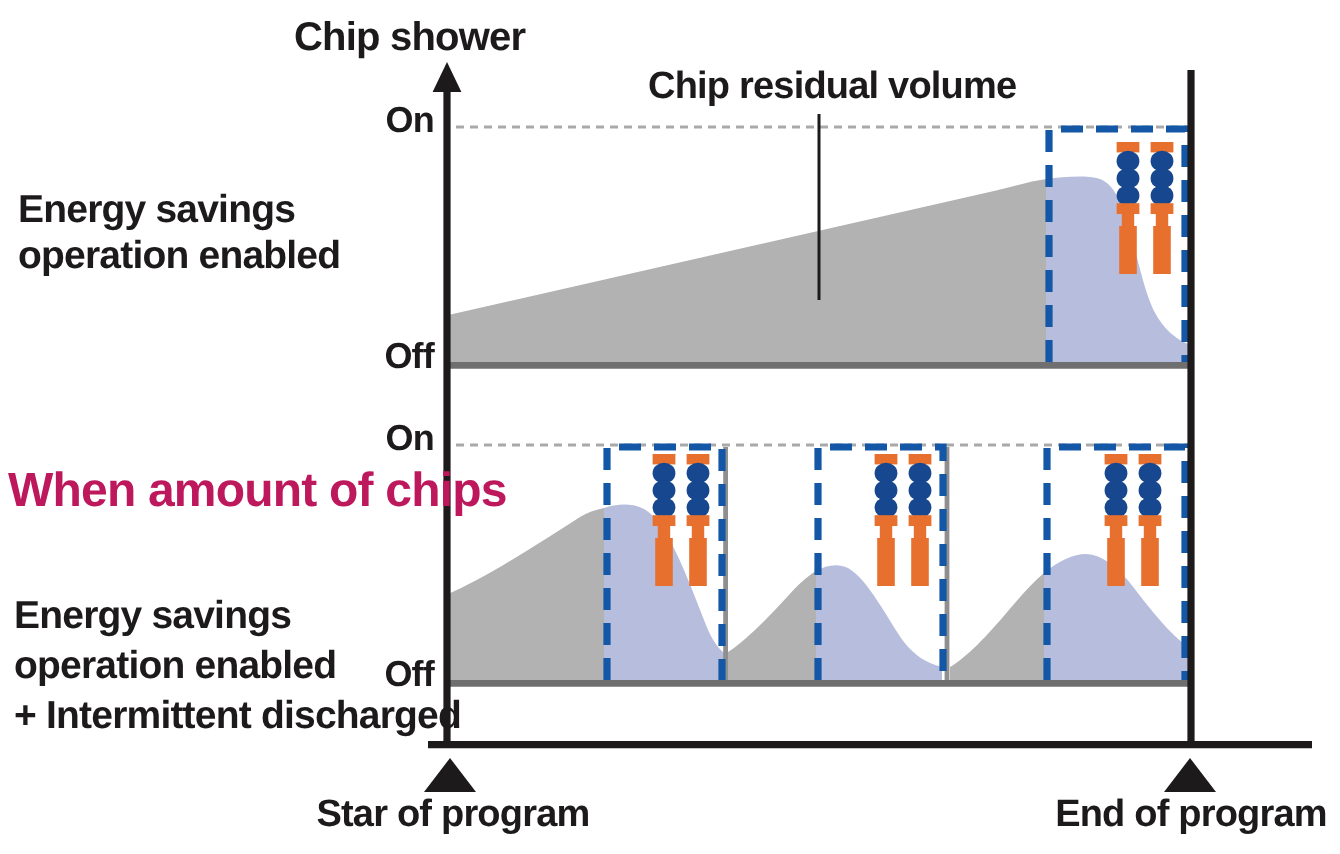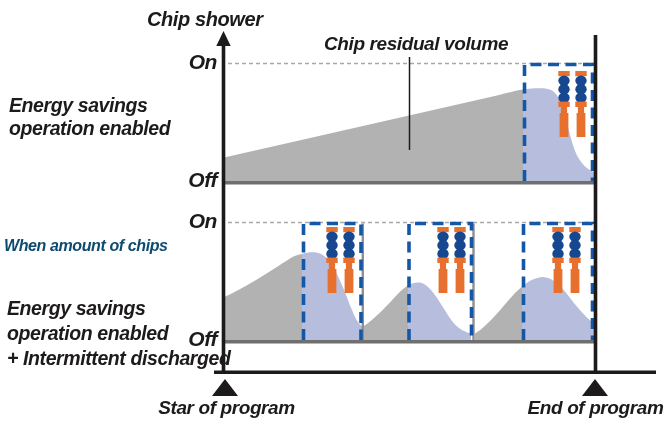--- a/index.html
+++ b/index.html
@@ -3,28 +3,28 @@
 <meta charset="utf-8">
 <style>
   html,body{margin:0;padding:0;background:#ffffff;}
   #stage{
     position:relative;width:670px;height:427px;background:#ffffff;overflow:hidden;
     font-family:"Liberation Sans","DejaVu Sans",sans-serif;
   }
   #diagram-svg{position:absolute;left:0;top:0;}
   .lbl{
     position:absolute;font-weight:bold;color:#1d1a1b;white-space:nowrap;
-    letter-spacing:-0.4px;line-height:1.15;font-style:italic;
+    letter-spacing:-0.4px;line-height:1.15;
   }
-  .axis-state{font-size:21px;text-align:right;}
+  .axis-state{font-size:18px;text-align:right;}
   .title{font-size:20px;}
   .annot{font-size:19px;}
   .side{font-size:19.5px;line-height:23px;}
   .side2{font-size:19.5px;line-height:25px;}
-  .blue-note{color:#0c4a6e;font-size:16px;line-height:25px;text-align:left;}
+  .blue-note{color:#be185d;font-size:24px;line-height:25px;text-align:right;}
   .prog{font-size:19px;text-align:center;}
 </style>
 </head>
 <body>
 
 <div id="stage">
 
   <svg id="diagram-svg" width="670" height="427" viewBox="0 0 670 427">
     <defs>
       <g id="nozzle">

